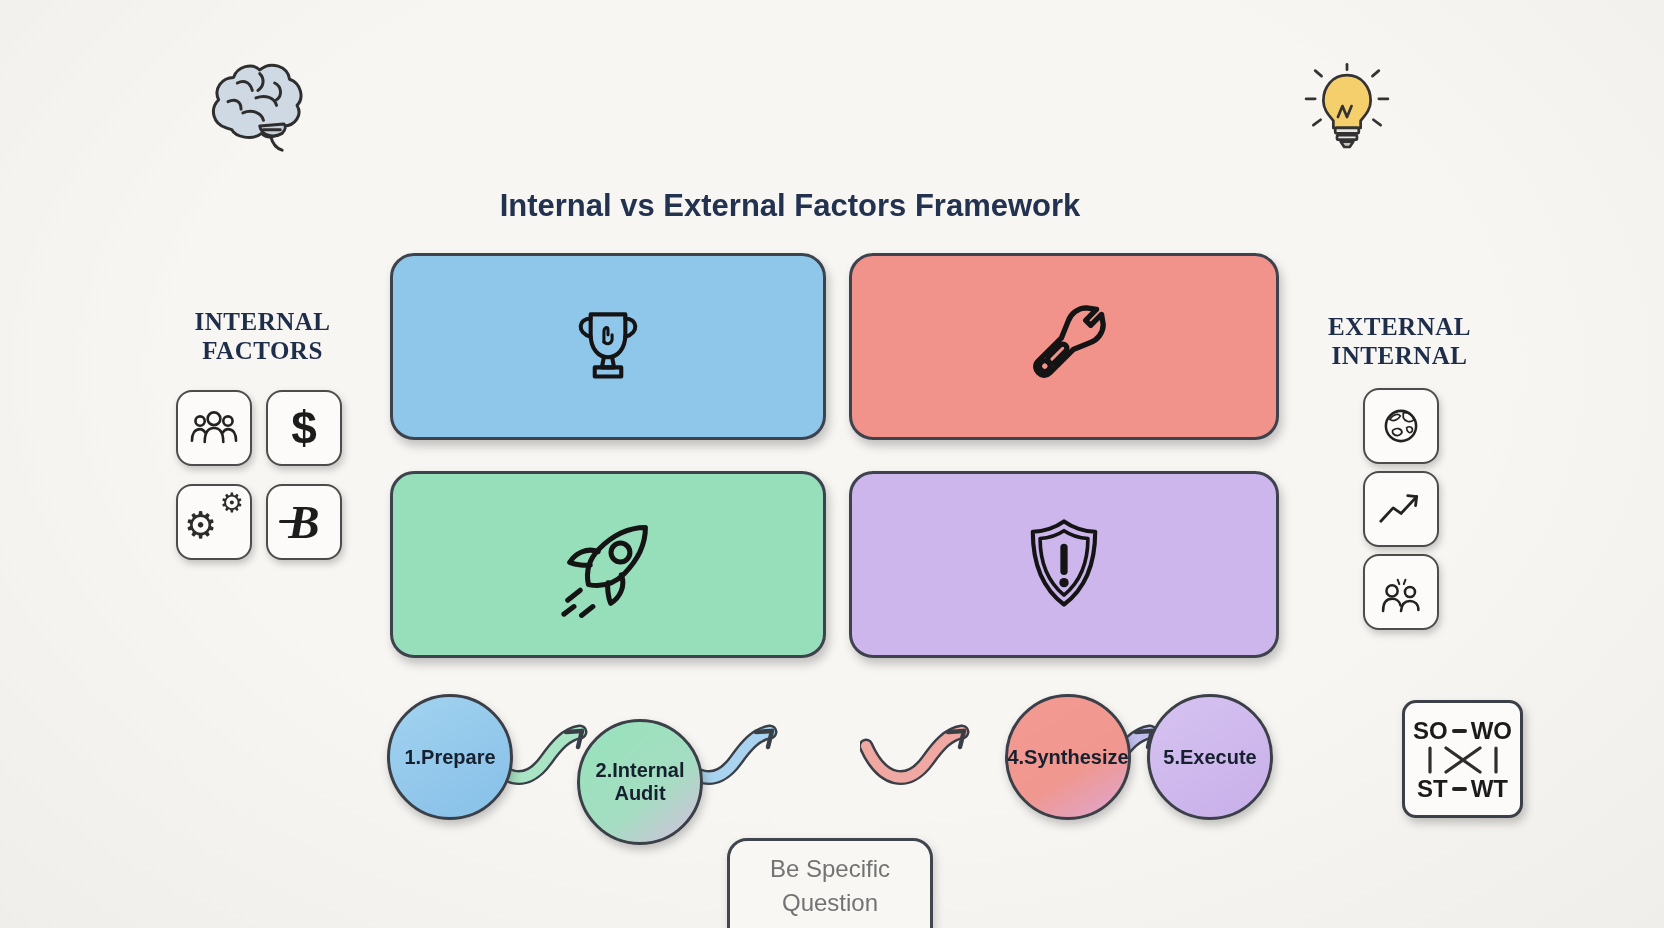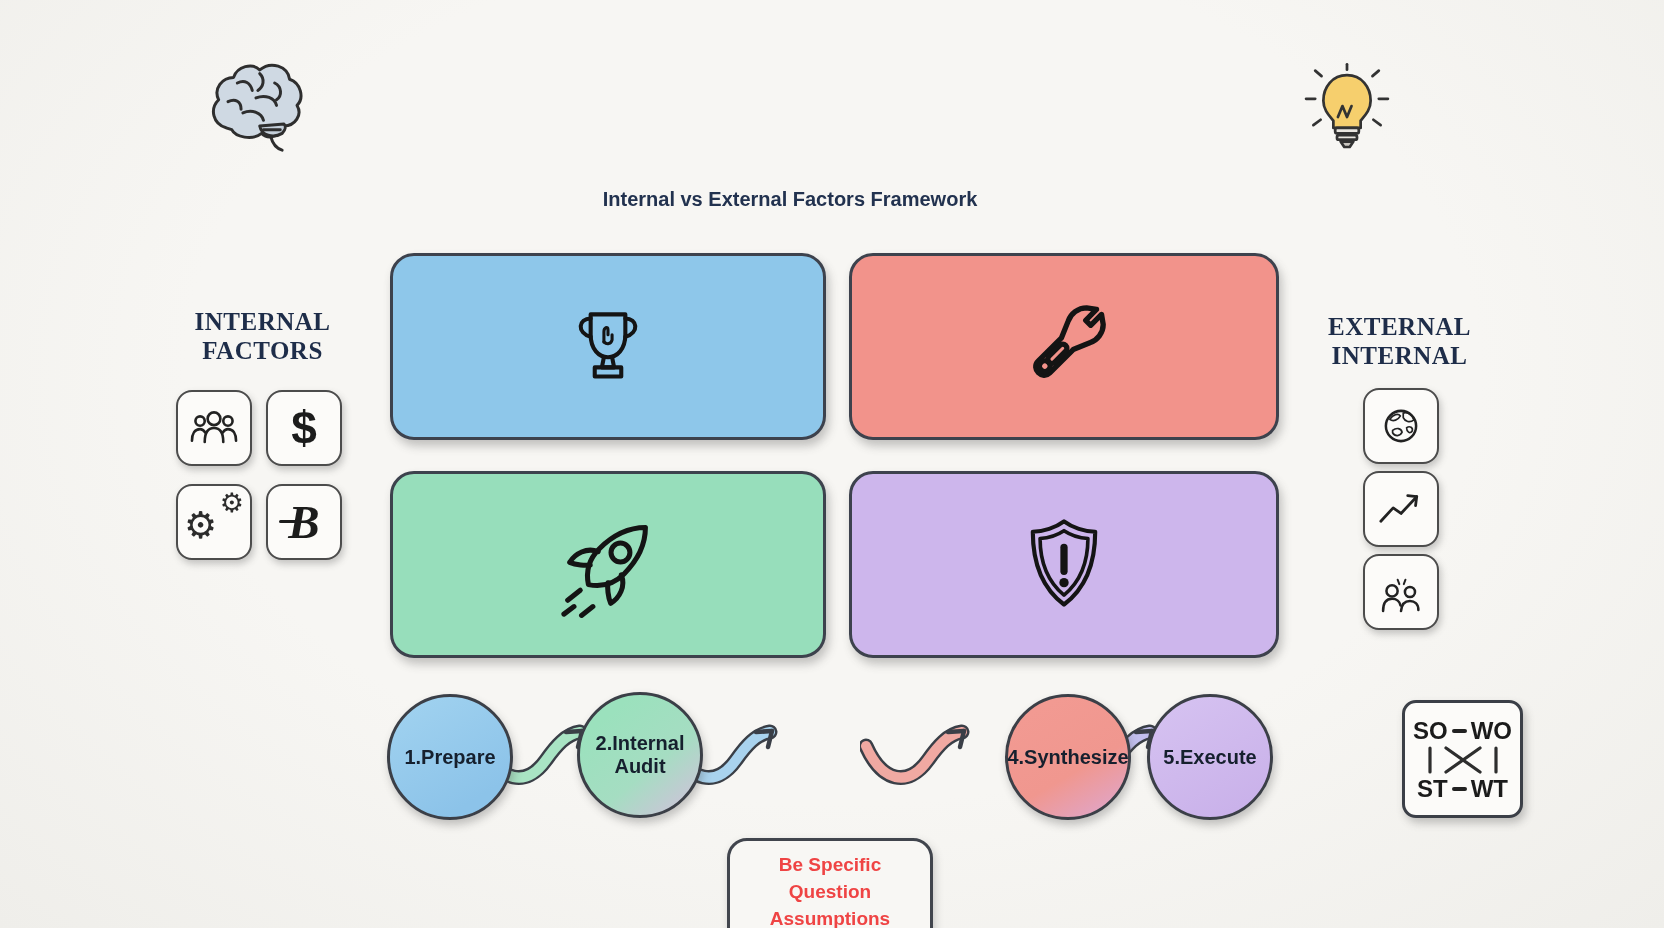--- a/index.html
+++ b/index.html
@@ -2,50 +2,50 @@
 <html><head>
 <meta charset="utf-8">
 <style>
   html,body{margin:0;padding:0;background:#e8e7e3;}
   .canvas{position:relative;width:1664px;height:928px;overflow:hidden;
     background:radial-gradient(ellipse at 50% 40%, #f7f6f3 55%, #efeeea 100%);
     font-family:"Liberation Sans", sans-serif;color:#1f2e4d;}
   .abs{position:absolute;}
   .title-wrap{left:315px;top:46px;width:960px;text-align:center;}
   .title-line{font-size:44px;line-height:57px;font-weight:800;letter-spacing:-0.5px;color:#20304e;}
-  .subtitle{left:300px;top:188px;width:980px;text-align:center;font-size:20px;font-weight:800;color:#22324f;}
+  .subtitle{left:300px;top:188px;width:980px;text-align:center;font-size:31px;font-weight:800;color:#22324f;}
   .factor-label{font-size:25px;line-height:29px;font-weight:800;letter-spacing:0.5px;text-align:center;color:#1e2d49;font-family:Liberation Serif, serif;}
   .tile{width:72px;height:72px;background:#fcfbf9;border:2px solid #4c4c4c;border-radius:16px;
     box-shadow:2px 4px 7px rgba(80,80,80,0.30);display:flex;align-items:center;justify-content:center;position:relative;}
   .int-grid{left:176px;top:390px;display:grid;grid-template-columns:72px 72px;gap:18px 18px;}
   .ext-col{left:1363px;top:388px;display:grid;grid-template-rows:72px 72px 72px;gap:11px;}
   .quad{border:3px solid #3d424d;border-radius:24px;box-shadow:3px 6px 10px rgba(70,70,70,0.30);
     display:flex;align-items:center;justify-content:center;}
   .q-strengths{left:390px;top:253px;width:430px;height:181px;background:#8ec7ea;}
   .q-weaknesses{left:849px;top:253px;width:424px;height:181px;background:#f2938b;}
   .q-opportunities{left:390px;top:471px;width:430px;height:181px;background:#97debb;}
   .q-threats{left:849px;top:471px;width:424px;height:181px;background:#cdb6ec;}
   .step{width:126px;height:126px;border-radius:50%;border:3px solid #3b3f47;z-index:2;
     box-shadow:2px 5px 9px rgba(70,70,70,0.30);display:flex;align-items:center;justify-content:center;
     text-align:center;font-size:20px;font-weight:800;color:#16202e;line-height:1.15;padding:4px;box-sizing:border-box;}
   .step-1{left:387px;top:694px;background:linear-gradient(150deg,#9fd1ef 10%,#8cc3e9 80%);}
-  .step-2{left:577px;top:692px;background:linear-gradient(140deg,#9be1bd 20%,#a5ddc2 60%,#d6bede 100%);}
+  .step-2{left:577px;top:719px;background:linear-gradient(140deg,#9be1bd 20%,#a5ddc2 60%,#d6bede 100%);}
   .step-3{left:772px;top:694px;background:linear-gradient(140deg,#9adfbc 10%,#bed3bf 55%,#eeb0a6 100%);}
   .step-4{left:960px;top:694px;background:linear-gradient(150deg,#f29a92 15%,#f0978f 60%,#dda8d4 100%);margin-left:45px;}
   .step-5{left:1147px;top:694px;background:linear-gradient(150deg,#d4c0f0 15%,#cab2ea 85%);}
   .flow-arrow{top:706px;width:120px;height:92px;z-index:1;}
   .a1{left:478px;} .a2{left:668px;} .a3{left:860px;} .a4{left:1048px;}
   .matrix-card{left:1402px;top:700px;width:121px;height:118px;background:#fcfbf9;border:3px solid #3b3f47;
     border-radius:14px;box-shadow:3px 5px 9px rgba(70,70,70,0.30);display:flex;flex-direction:column;
     align-items:center;justify-content:center;padding-top:2px;box-sizing:border-box;}
   .matrix-row{display:flex;align-items:center;justify-content:center;font-size:24px;font-weight:800;color:#1b1b1b;}
   .matrix-dash{display:inline-block;width:15px;height:3.5px;background:#222;margin:0 4px;border-radius:2px;}
   .note-card{left:727px;top:838px;width:206px;height:120px;background:#f8f7f4;border:3px solid #41454d;
     border-radius:20px;box-shadow:2px 4px 8px rgba(70,70,70,0.25);text-align:center;padding-top:11px;box-sizing:border-box;}
-  .note-line{font-size:19px;font-weight:700;color:#ef4444;line-height:1.42;}
+  .note-line{font-size:24px;font-weight:400;color:#737373;line-height:1.42;}
   .glyph-dollar{font-size:46px;font-weight:700;color:#1c1c1c;}
   .gear-big{position:absolute;left:6px;top:18px;font-size:37px;color:#2c2c2c;}
   .gear-small{position:absolute;right:6px;top:1px;font-size:27px;color:#2c2c2c;}
   .brand-b{font-family:"Liberation Serif",serif;font-style:italic;font-weight:700;font-size:47px;color:#1c1c1c;}
   .brand-bar{position:absolute;left:11px;top:34px;width:21px;height:3px;background:#1c1c1c;border-radius:2px;}
 </style>
 </head>
 <body>
 
 <div class="canvas">

